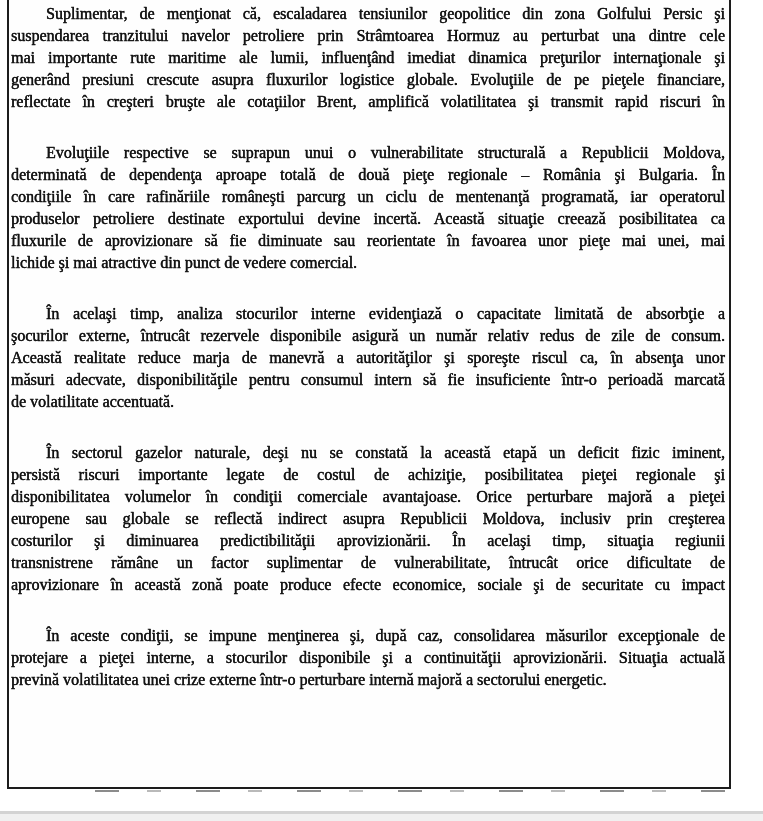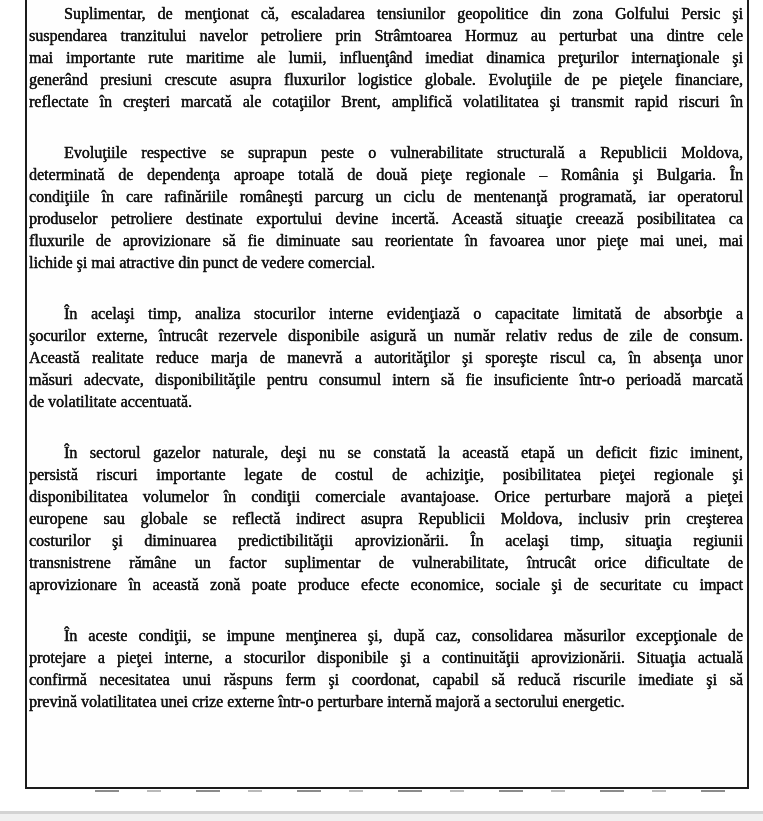--- a/index.html
+++ b/index.html
@@ -9,21 +9,21 @@
     --bottom-edge-line:#d3d3d3;
     --bottom-edge-fill:#f0f0f0;
   }
   html,body{margin:0;padding:0;}
   body{
     width:763px;height:821px;position:relative;overflow:hidden;
     background:#ffffff;
     font-family:"Liberation Serif","DejaVu Serif",serif;
   }
   .frame{
-    position:absolute;left:25px;top:0;width:724px;height:789px;
+    position:absolute;left:7px;top:0;width:724px;height:789px;
     box-sizing:border-box;
     border-left:2px solid var(--frame-border);
     border-right:2px solid var(--frame-border);
     border-bottom:2px solid var(--frame-border);
     background:var(--page-background);
   }
   .textblock{
     position:absolute;left:2px;top:3px;width:714px;
     color:var(--text);
     font-size:16px;line-height:22px;
@@ -56,25 +56,25 @@
 <body>
 
 <div class="frame">
   <div class="textblock">
 
     <p class="para">
       <span class="line first" style="display:block">Suplimentar, de menţionat că, escaladarea tensiunilor geopolitice din zona Golfului Persic şi</span>
       <span class="line" style="display:block">suspendarea tranzitului navelor petroliere prin Strâmtoarea Hormuz au perturbat una dintre cele</span>
       <span class="line" style="display:block">mai importante rute maritime ale lumii, influenţând imediat dinamica preţurilor internaţionale şi</span>
       <span class="line" style="display:block">generând presiuni crescute asupra fluxurilor logistice globale. Evoluţiile de pe pieţele financiare,</span>
-      <span class="line" style="display:block">reflectate în creşteri marcată ale cotaţiilor Brent, amplifică volatilitatea şi transmit rapid riscuri în</span>
+      <span class="line" style="display:block">reflectate în creşteri bruşte ale cotaţiilor Brent, amplifică volatilitatea şi transmit rapid riscuri în</span>
     </p>
 
     <p class="para">
-      <span class="line first" style="display:block">Evoluţiile respective se suprapun peste o vulnerabilitate structurală a Republicii Moldova,</span>
+      <span class="line first" style="display:block">Evoluţiile respective se suprapun unui o vulnerabilitate structurală a Republicii Moldova,</span>
       <span class="line" style="display:block">determinată de dependenţa aproape totală de două pieţe regionale – România şi Bulgaria. În</span>
       <span class="line" style="display:block">condiţiile în care rafinăriile româneşti parcurg un ciclu de mentenanţă programată, iar operatorul</span>
       <span class="line" style="display:block">produselor petroliere destinate exportului devine incertă. Această situaţie creează posibilitatea ca</span>
       <span class="line" style="display:block">fluxurile de aprovizionare să fie diminuate sau reorientate în favoarea unor pieţe mai unei, mai</span>
       <span class="line last" style="display:block">lichide şi mai atractive din punct de vedere comercial.</span>
     </p>
 
     <p class="para">
       <span class="line first" style="display:block">În acelaşi timp, analiza stocurilor interne evidenţiază o capacitate limitată de absorbţie a</span>
       <span class="line" style="display:block">şocurilor externe, întrucât rezervele disponibile asigură un număr relativ redus de zile de consum.</span>
@@ -89,21 +89,20 @@
       <span class="line" style="display:block">disponibilitatea volumelor în condiţii comerciale avantajoase. Orice perturbare majoră a pieţei</span>
       <span class="line" style="display:block">europene sau globale se reflectă indirect asupra Republicii Moldova, inclusiv prin creşterea</span>
       <span class="line" style="display:block">costurilor şi diminuarea predictibilităţii aprovizionării. În acelaşi timp, situaţia regiunii</span>
       <span class="line" style="display:block">transnistrene rămâne un factor suplimentar de vulnerabilitate, întrucât orice dificultate de</span>
       <span class="line" style="display:block">aprovizionare în această zonă poate produce efecte economice, sociale şi de securitate cu impact</span>
     </p>
 
     <p class="para">
       <span class="line first" style="display:block">În aceste condiţii, se impune menţinerea şi, după caz, consolidarea măsurilor excepţionale de</span>
       <span class="line" style="display:block">protejare a pieţei interne, a stocurilor disponibile şi a continuităţii aprovizionării. Situaţia actuală</span>
-      <span class="line" style="display:block">confirmă necesitatea unui răspuns ferm şi coordonat, capabil să reducă riscurile imediate şi să</span>
       <span class="line last" style="display:block">prevină volatilitatea unei crize externe într-o perturbare internă majoră a sectorului energetic.</span>
     </p>
 
   </div>
 </div>
 
 <div class="scan-artifact"></div>
 <div class="bottom-edge"></div>
 
 </body></html>

